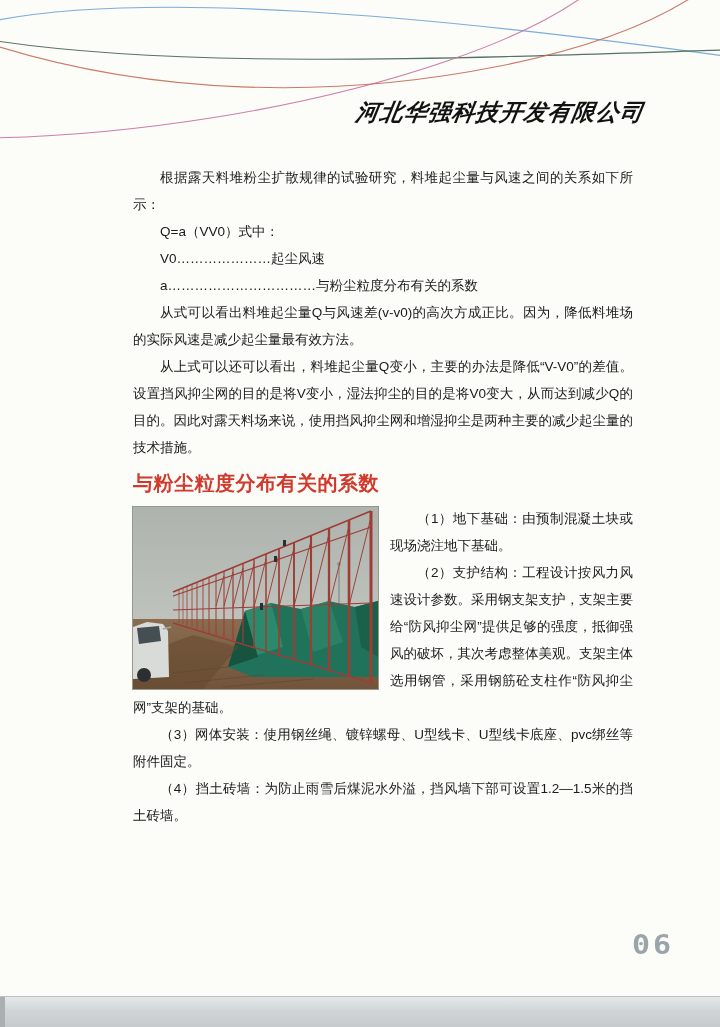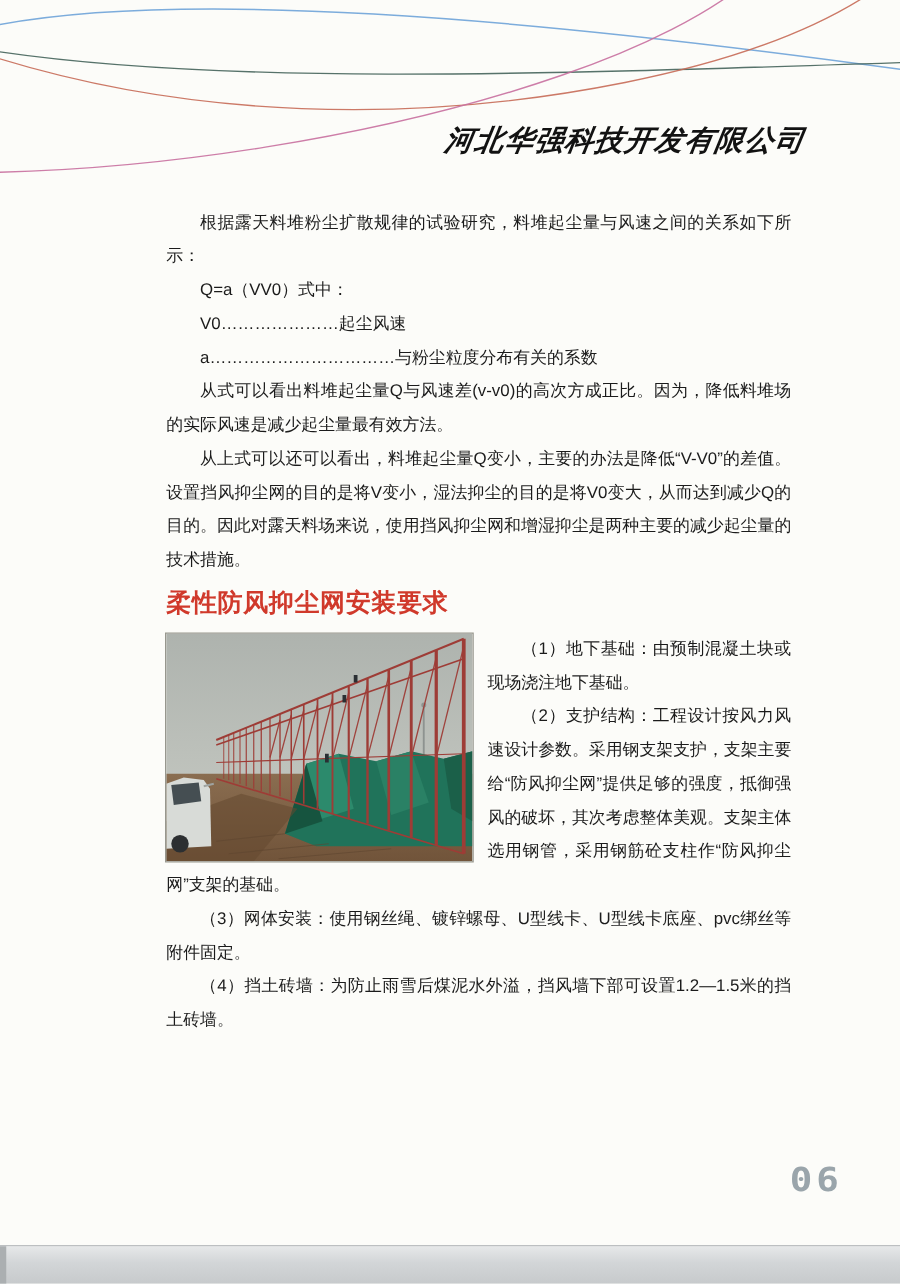--- a/index.html
+++ b/index.html
@@ -60,21 +60,21 @@
 </div>
 
 <div class="content">
   <p class="indent">根据露天料堆粉尘扩散规律的试验研究，料堆起尘量与风速之间的关系如下所示：</p>
   <p class="indent">Q=a（VV0）式中：</p>
   <p class="indent">V0…………………起尘风速</p>
   <p class="indent">a……………………………与粉尘粒度分布有关的系数</p>
   <p class="indent">从式可以看出料堆起尘量Q与风速差(v-v0)的高次方成正比。因为，降低料堆场的实际风速是减少起尘量最有效方法。</p>
   <p class="indent">从上式可以还可以看出，料堆起尘量Q变小，主要的办法是降低“V-V0”的差值。设置挡风抑尘网的目的是将V变小，湿法抑尘的目的是将V0变大，从而达到减少Q的目的。因此对露天料场来说，使用挡风抑尘网和增湿抑尘是两种主要的减少起尘量的技术措施。</p>
 
-  <h2 class="section-heading">柔性防风抑尘网安装要求</h2>
+  <h2 class="section-heading">与粉尘粒度分布有关的系数</h2>
 
   <div class="section-body">
 
     <svg class="photo" width="245" height="182" viewBox="0 0 245 182">
       <defs>
         <linearGradient id="sky" x1="0" y1="0" x2="0" y2="1">
           <stop offset="0" stop-color="#aeb3ae"></stop>
           <stop offset="1" stop-color="#c9ccc5"></stop>
         </linearGradient>
         <linearGradient id="ground" x1="0" y1="0" x2="0" y2="1">

